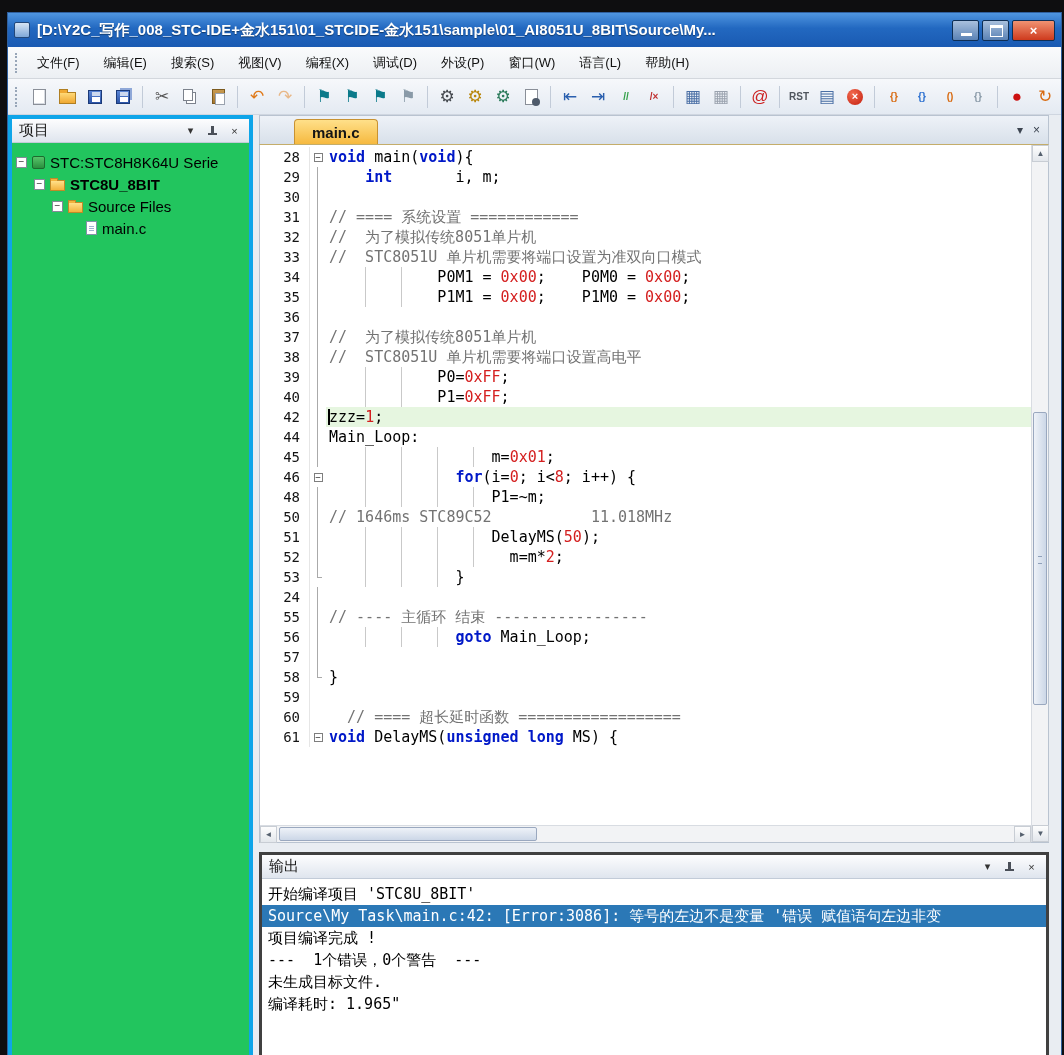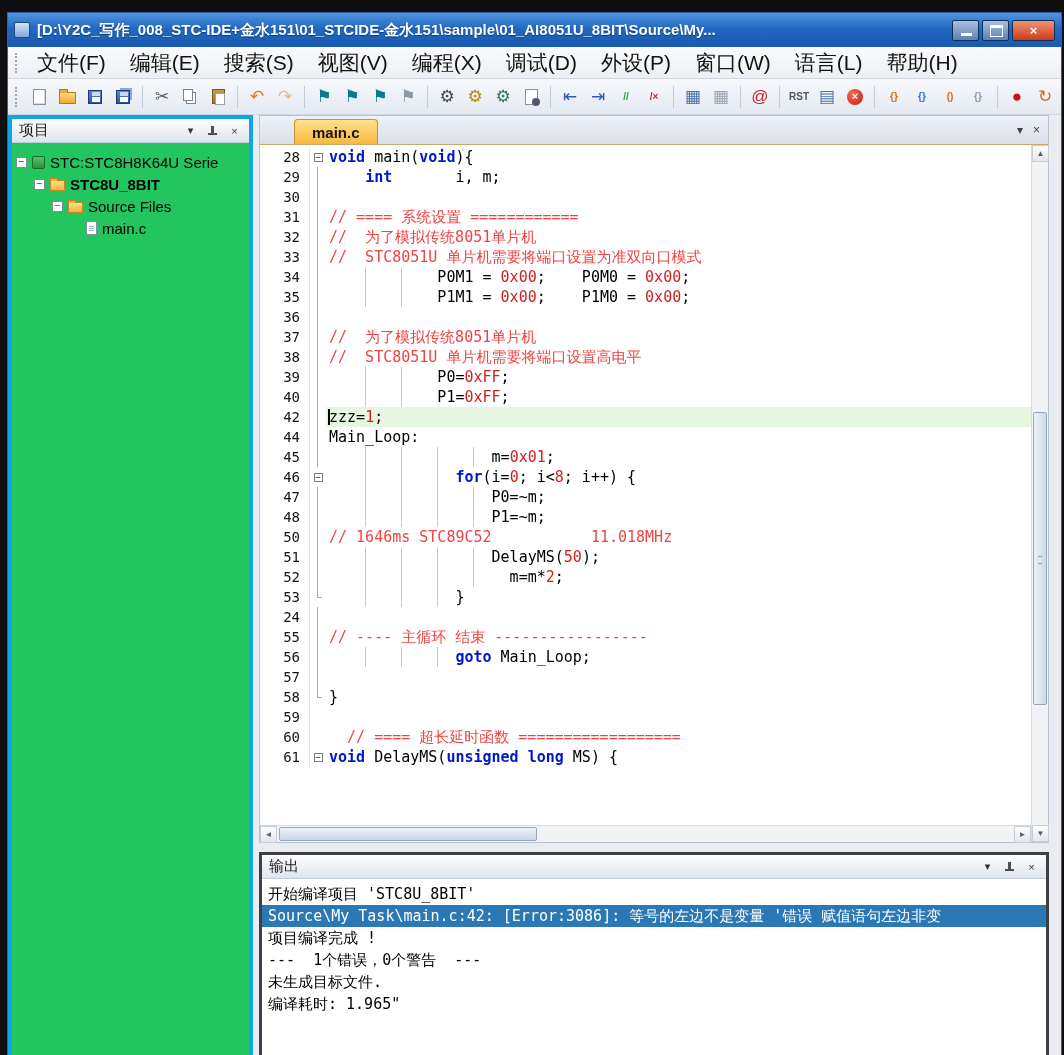--- a/index.html
+++ b/index.html
@@ -12,21 +12,21 @@
 .title-text{color:#fff;font-size:15px;font-weight:bold;flex:1;white-space:nowrap;overflow:hidden;text-shadow:0 1px 1px #123a6a}
 .win-btns{display:flex;gap:3px;flex:none}
 .win-btn{width:27px;height:21px;border:1px solid #0f2f55;border-radius:2px;position:relative;background:linear-gradient(#a9c0dd,#5a82b5)}
 .win-btn.close{width:43px;background:linear-gradient(#f09372,#ce3a1d);color:#fff;font-size:13px;font-weight:bold;display:flex;align-items:center;justify-content:center}
 .min-glyph{position:absolute;left:8px;bottom:4px;width:11px;height:3px;background:#fff}
 .max-glyph{position:absolute;left:7px;top:4px;width:13px;height:12px;border:1px solid #fff;border-top-width:3px}
 
 .menubar{height:32px;flex:none;background:linear-gradient(#fafbfc,#eceff3);border-bottom:1px solid #d3d7dd;display:flex;align-items:center;padding:0 4px}
 .grip{width:5px;height:20px;border-left:2px dotted #98a6b8;margin:0 6px 0 3px;flex:none}
 .menubar-items,.toolbar-items{display:flex;align-items:center;gap:2px}
-.menu-item{padding:5px 11px;font-size:21px;color:#111;white-space:nowrap}
+.menu-item{padding:5px 11px;font-size:13px;color:#111;white-space:nowrap}
 
 .toolbar{height:36px;flex:none;background:linear-gradient(#f6f8fb,#e4eaf2);border-bottom:1px solid #cfd6e0;display:flex;align-items:center;padding:0 4px}
 .tb-btn{width:26px;height:26px;display:flex;align-items:center;justify-content:center;border-radius:3px;flex:none}
 .tb-glyph{font-size:17px;line-height:1}
 .tb-glyph.small{font-size:10px;font-weight:bold;letter-spacing:0}
 .tb-sep{width:1px;height:22px;background:#c2cbd8;margin:0 4px;flex:none}
 .shape{display:block;position:relative}
 .sh-page{width:13px;height:16px;background:#fff;border:1px solid #8a8f98;box-shadow:inset -1px -1px 0 #d7dbe2}
 .sh-folder-open{width:17px;height:12px;background:linear-gradient(#ffd978,#efa832);border:1px solid #b07f22;margin-top:3px}
 .sh-folder-open::before{content:"";position:absolute;top:-4px;left:-1px;width:7px;height:3px;background:#efa832;border:1px solid #b07f22;border-bottom:none}
@@ -76,21 +76,21 @@
 .lnum{width:50px;flex:none;text-align:right;padding-right:9px;color:#141414;font-size:14px;border-right:1px solid #e6e6e6}
 .fold-cell{width:16px;flex:none;position:relative;display:flex;align-items:center;justify-content:center}
 .fold-vline{position:absolute;left:7px;top:0;bottom:0;width:1px;background:#aaa}
 .fold-endline{position:absolute;left:7px;top:0;height:11px;width:5px;border-left:1px solid #aaa;border-bottom:1px solid #aaa}
 .fold-box{width:9px;height:9px;border:1px solid #7e7e7e;background:#fff;font-size:9px;line-height:7px;text-align:center;color:#333;position:relative;z-index:1}
 .code-line{flex:1;position:relative;white-space:pre;padding-left:3px;min-width:0;color:#000}
 .code-line.hl{background:#e6f6e0}
 .indent-guide{position:absolute;top:0;bottom:0;width:1px;background:#c9c9c9}
 .caret{position:absolute;left:2px;top:2px;width:2px;height:16px;background:#000}
 .tk{color:#0018c8;font-weight:bold}
-.tc{color:#ef4444}
+.tc{color:#737373}
 .tn{color:#d41f1f}
 .tp{color:#000}
 
 .v-scrollbar{width:17px;flex:none;background:#f2f3f5;border-left:1px solid #d8dce2;display:flex;flex-direction:column}
 .sb-btn{height:17px;width:17px;flex:none;display:flex;align-items:center;justify-content:center;font-size:8px;color:#55606e;background:linear-gradient(#fdfdfd,#e3e7ec);border:1px solid #c8cdd4}
 .v-track{flex:1;position:relative}
 .v-thumb{position:absolute;left:1px;right:1px;top:250px;height:293px;background:linear-gradient(90deg,#eef2f8,#ccd7e7);border:1px solid #9aa8bf;border-radius:2px}
 .v-thumb::after{content:"";position:absolute;left:4px;right:4px;top:50%;height:6px;margin-top:-3px;border-top:1px solid #8fa0ba;border-bottom:1px solid #8fa0ba}
 .h-scrollbar{height:17px;flex:none;background:#f2f3f5;border-top:1px solid #d8dce2;display:flex}
 .h-track{flex:1;position:relative}
@@ -420,27 +420,20 @@
                 <div class="code-line"><span class="indent-guide" style="left: calc(4ch + 3px);"></span><span class="indent-guide" style="left: calc(8ch + 3px);"></span><span class="indent-guide" style="left: calc(12ch + 3px);"></span><span class="indent-guide" style="left: calc(16ch + 3px);"></span><span class="tp">                  m=</span><span class="tn">0x01</span><span class="tp">;</span></div>
               </div>
               <div class="ed-row">
                 <span class="lnum">46</span>
                 <span class="fold-cell">
                   <span class="fold-box">−</span>
                 </span>
                 <div class="code-line"><span class="indent-guide" style="left: calc(4ch + 3px);"></span><span class="indent-guide" style="left: calc(8ch + 3px);"></span><span class="indent-guide" style="left: calc(12ch + 3px);"></span><span class="tp">              </span><span class="tk">for</span><span class="tp">(i=</span><span class="tn">0</span><span class="tp">; i&lt;</span><span class="tn">8</span><span class="tp">; i++) {</span></div>
               </div>
               <div class="ed-row">
-                <span class="lnum">47</span>
-                <span class="fold-cell">
-                  <span class="fold-vline"></span>
-                </span>
-                <div class="code-line"><span class="indent-guide" style="left: calc(4ch + 3px);"></span><span class="indent-guide" style="left: calc(8ch + 3px);"></span><span class="indent-guide" style="left: calc(12ch + 3px);"></span><span class="indent-guide" style="left: calc(16ch + 3px);"></span><span class="tp">                  P0=~m;</span></div>
-              </div>
-              <div class="ed-row">
                 <span class="lnum">48</span>
                 <span class="fold-cell">
                   <span class="fold-vline"></span>
                 </span>
                 <div class="code-line"><span class="indent-guide" style="left: calc(4ch + 3px);"></span><span class="indent-guide" style="left: calc(8ch + 3px);"></span><span class="indent-guide" style="left: calc(12ch + 3px);"></span><span class="indent-guide" style="left: calc(16ch + 3px);"></span><span class="tp">                  P1=~m;</span></div>
               </div>
               <div class="ed-row">
                 <span class="lnum">50</span>
                 <span class="fold-cell">
                   <span class="fold-vline"></span>

